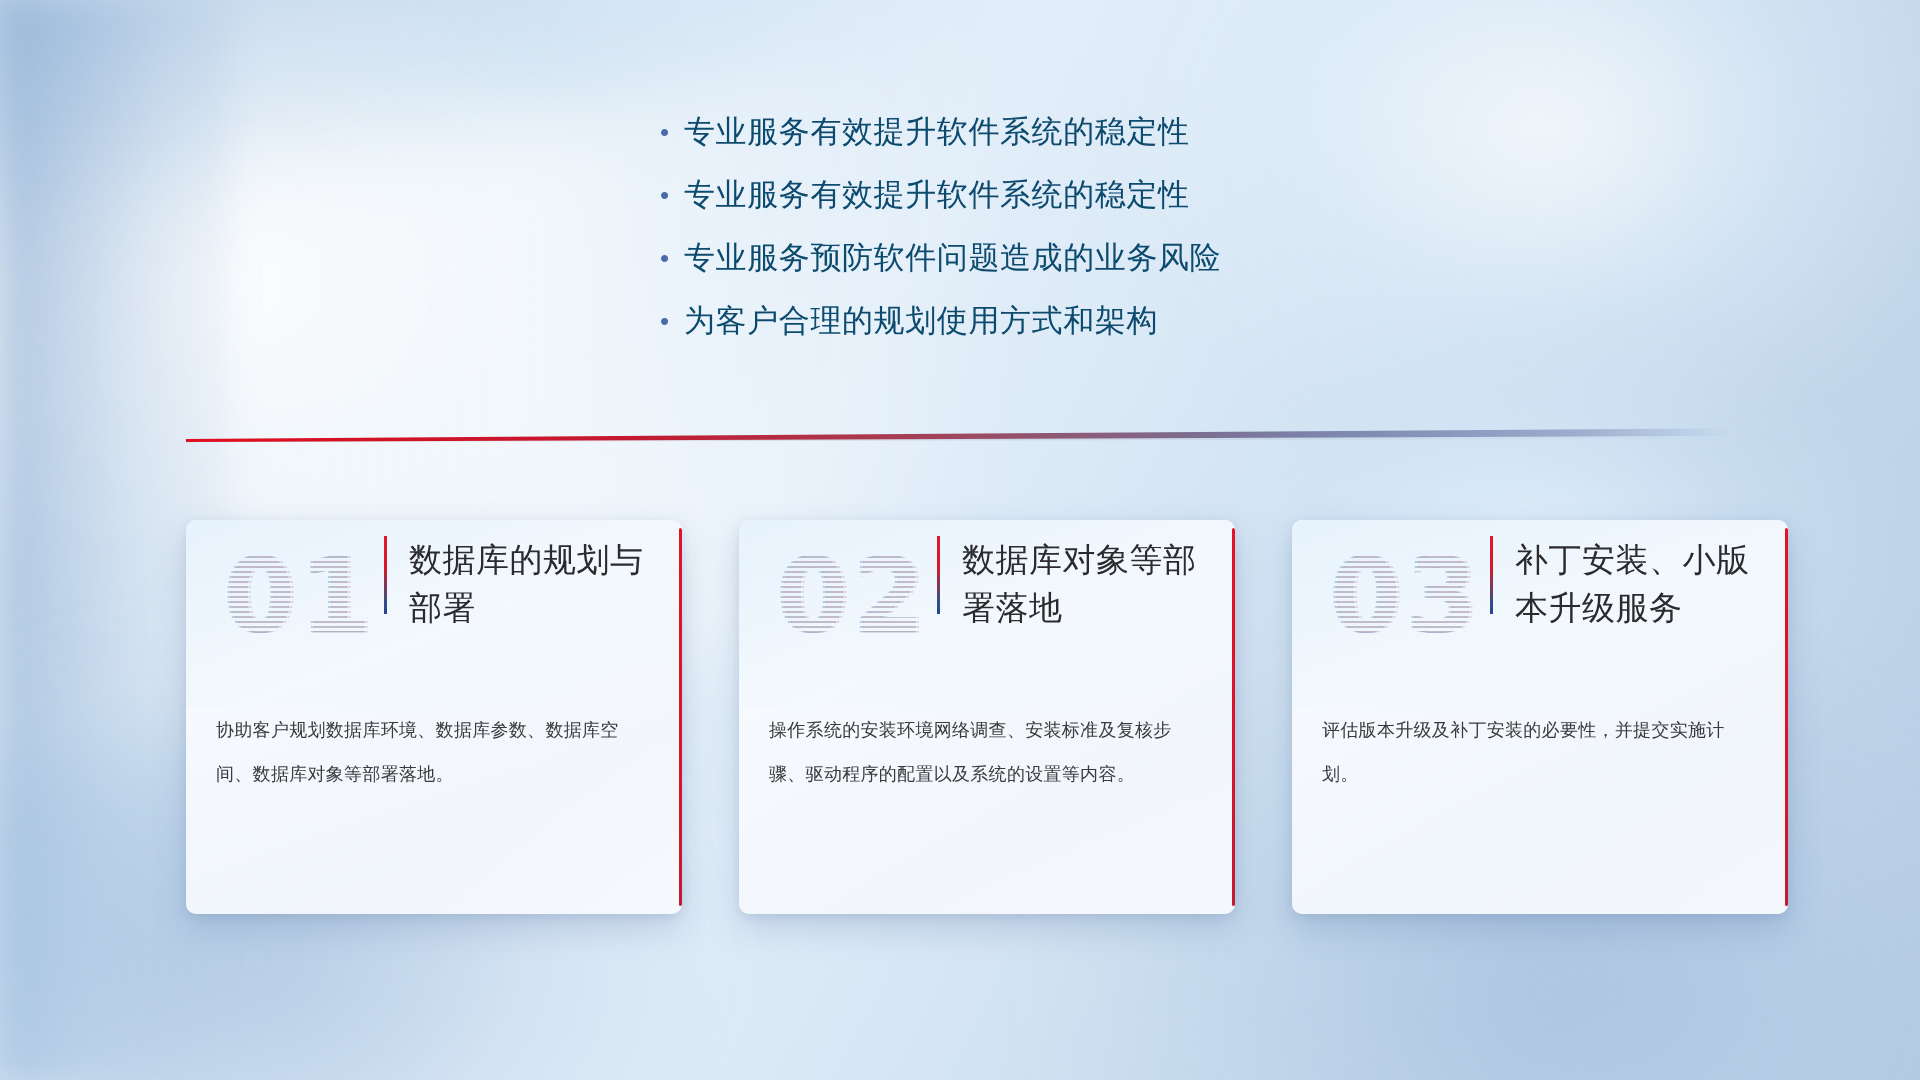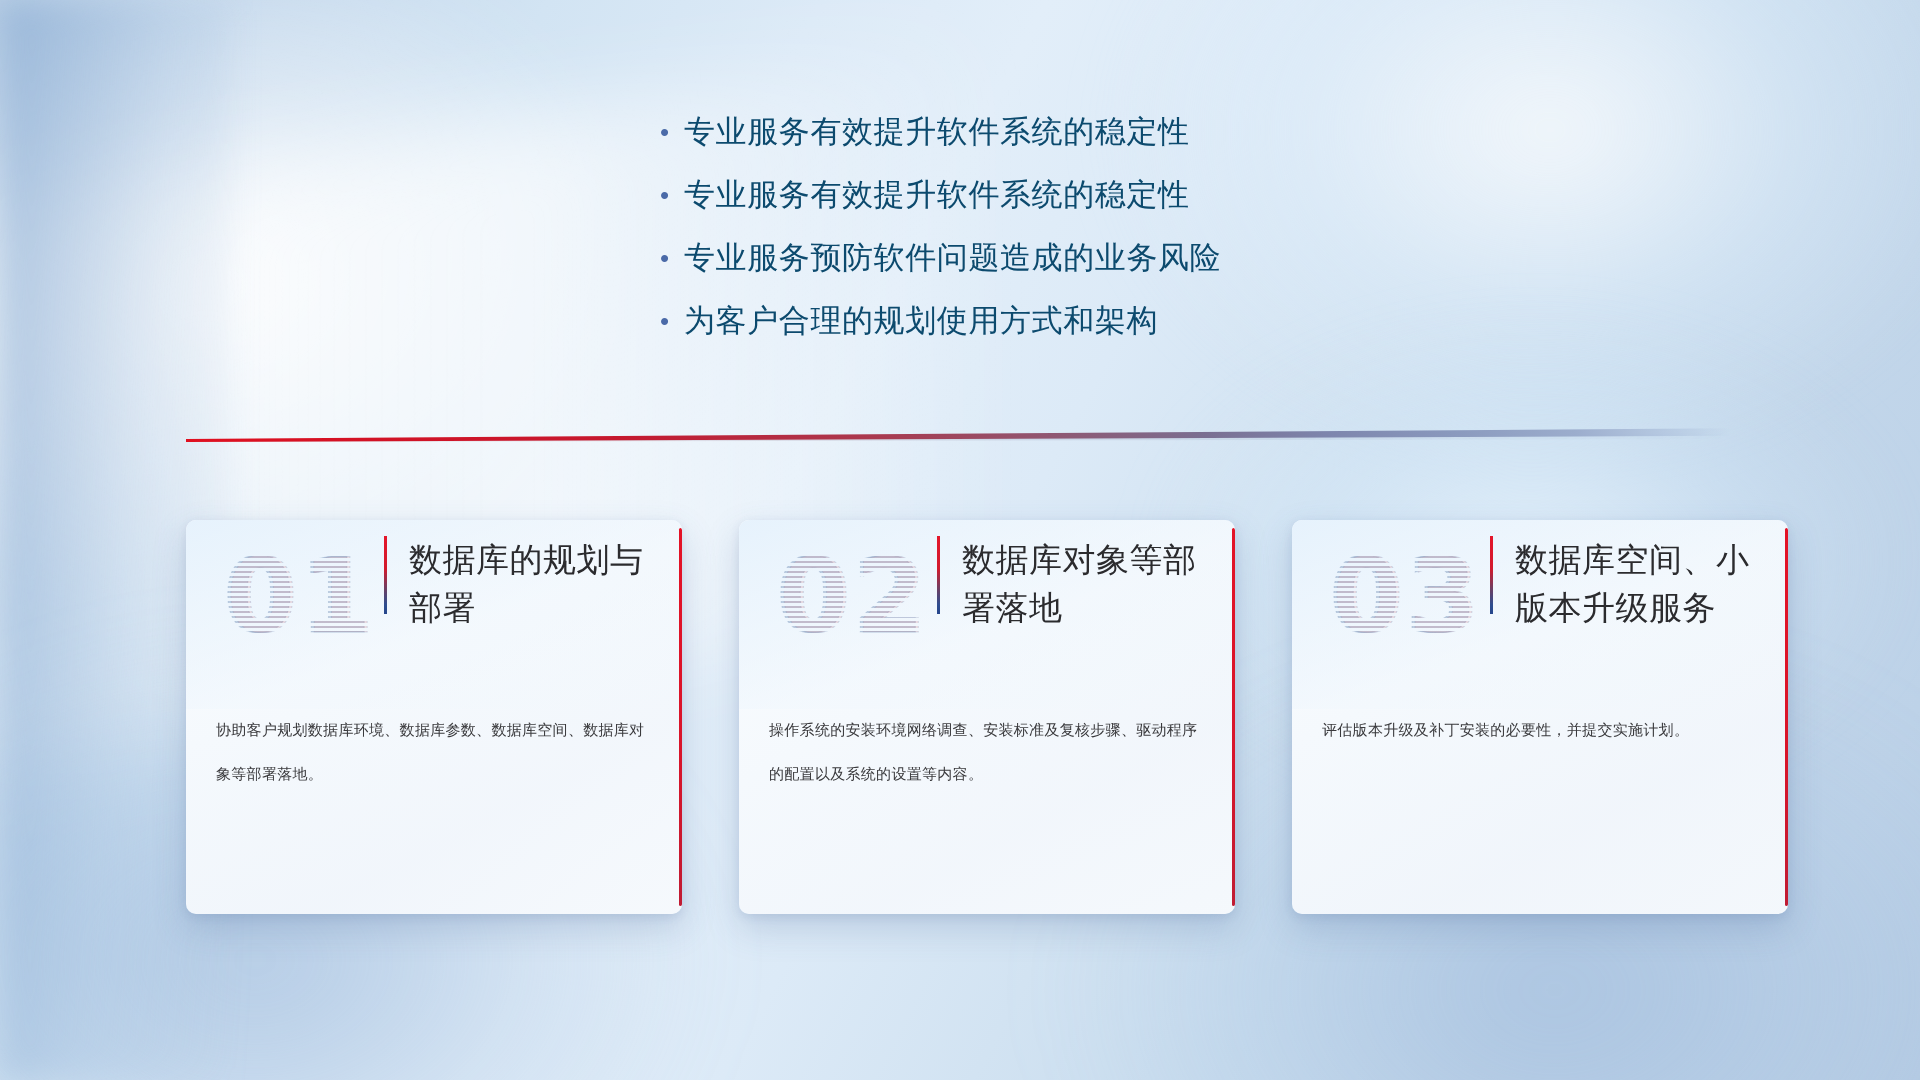--- a/index.html
+++ b/index.html
@@ -180,21 +180,21 @@
   }
   .card-title{
     font-size:33px;line-height:48px;
     color:#2b2b2e;
     font-weight:400;
     letter-spacing:.5px;
     max-width:246px;
   }
   .card-body{
     position:absolute;left:30px;right:36px;top:188px;
-    font-size:15px;line-height:44px;
+    font-size:18px;line-height:44px;
     color:#3a3a3d;
     letter-spacing:.3px;
   }
 </style>
 </head>
 <body>
 
 <div id="bg-base"></div>
 <div id="bg-glow-left"></div>
 <div id="bg-glow-topright"></div>
@@ -251,18 +251,18 @@
     </div>
     <div class="card-body">操作系统的安装环境网络调查、安装标准及复核步骤、驱动程序的配置以及系统的设置等内容。</div>
   </div>
 
   <div class="card">
     <div class="card-sheen"></div>
     <div class="card-accent"></div>
     <div class="card-head">
       <div class="card-num">03<span class="card-num-ghost">03</span></div>
       <div class="card-divider"></div>
-      <div class="card-title">数据库空间、小版本升级服务</div>
+      <div class="card-title">补丁安装、小版本升级服务</div>
     </div>
     <div class="card-body">评估版本升级及补丁安装的必要性，并提交实施计划。</div>
   </div>
 
 </div>
 
 </body></html>

